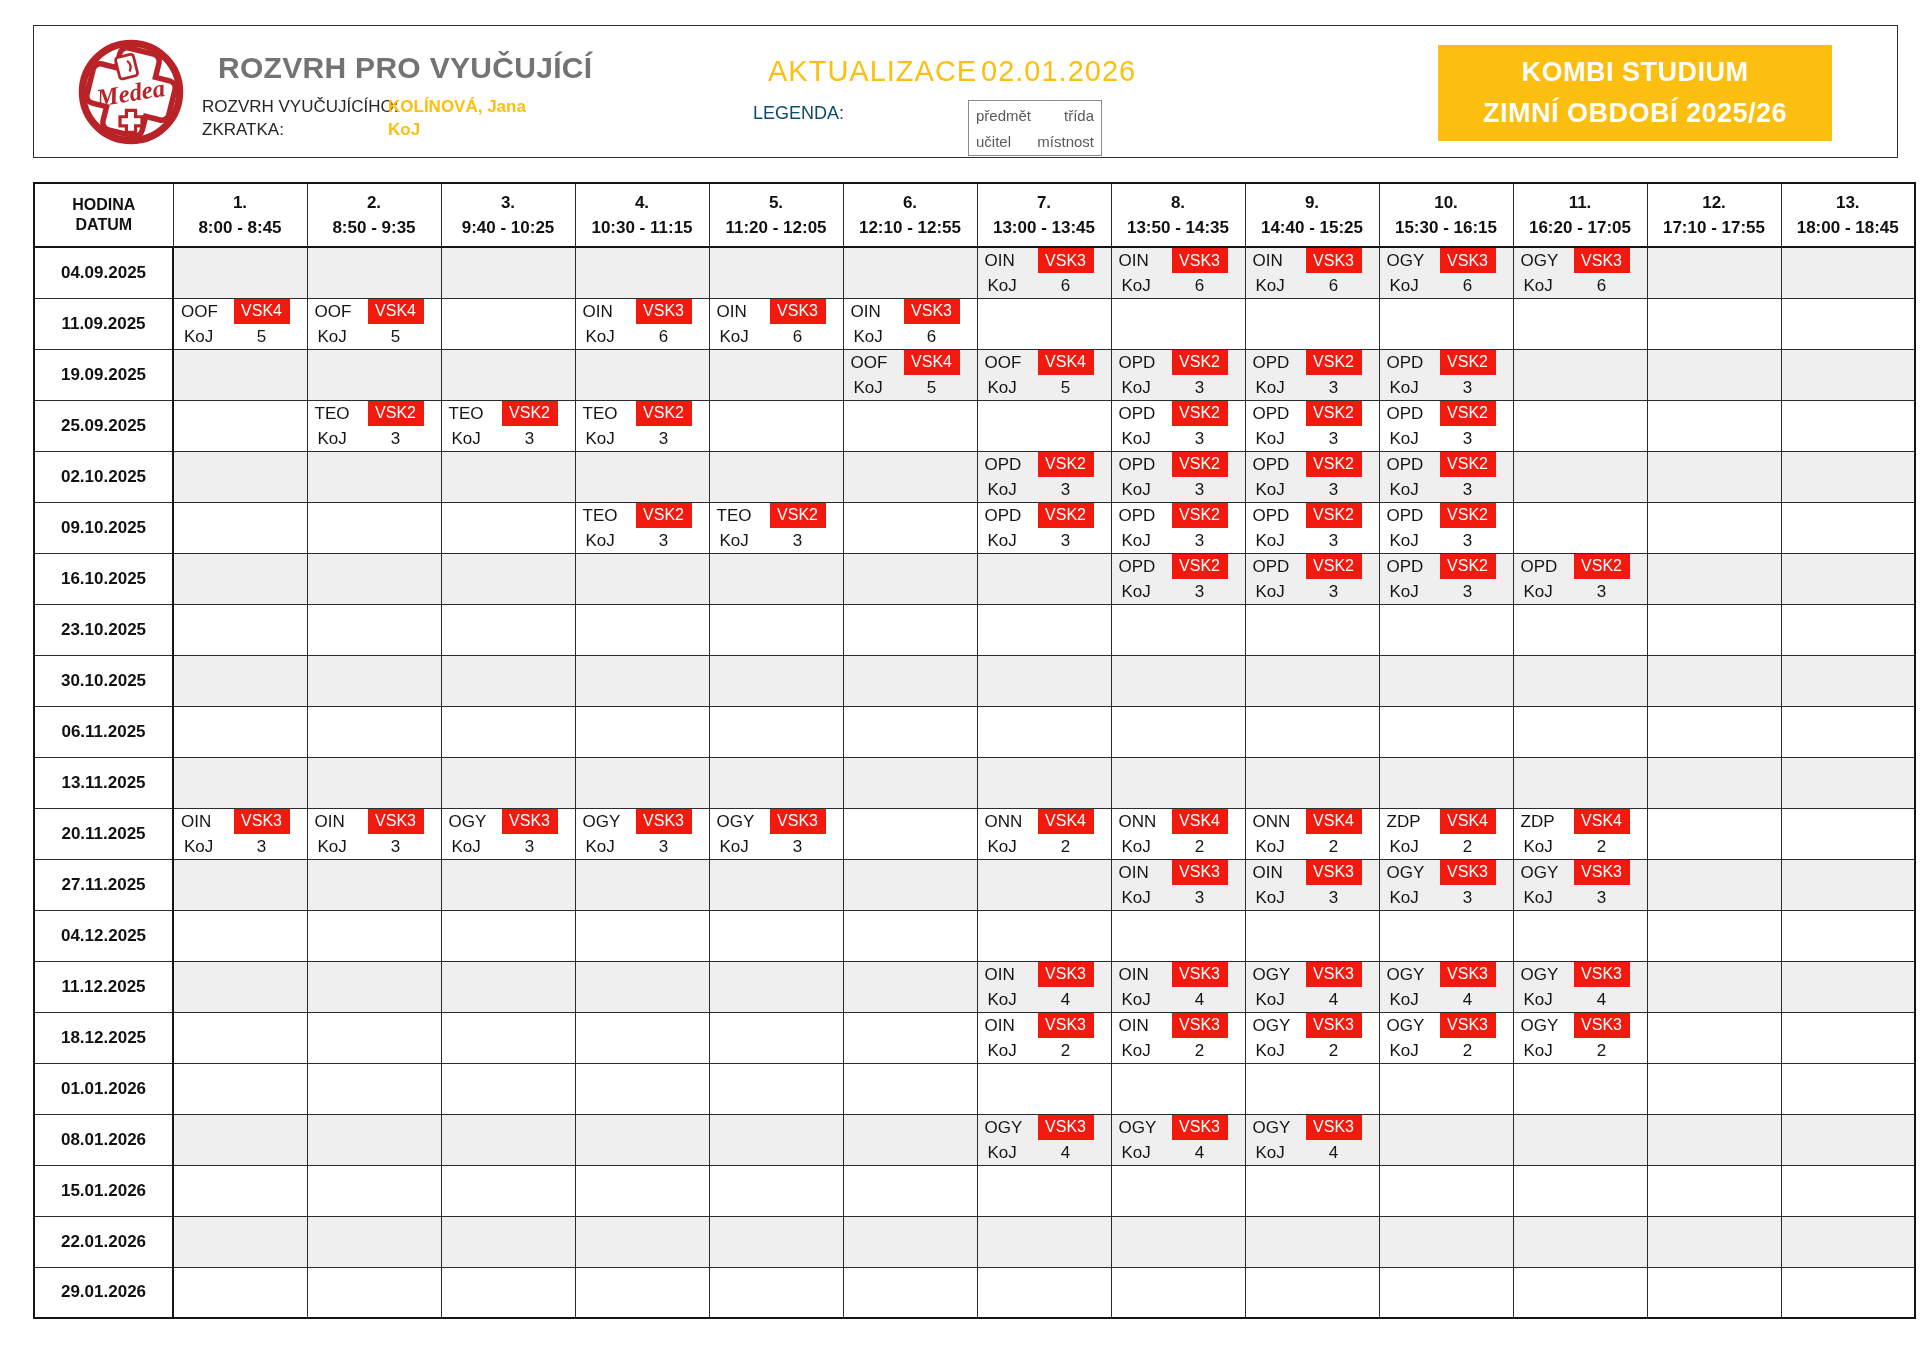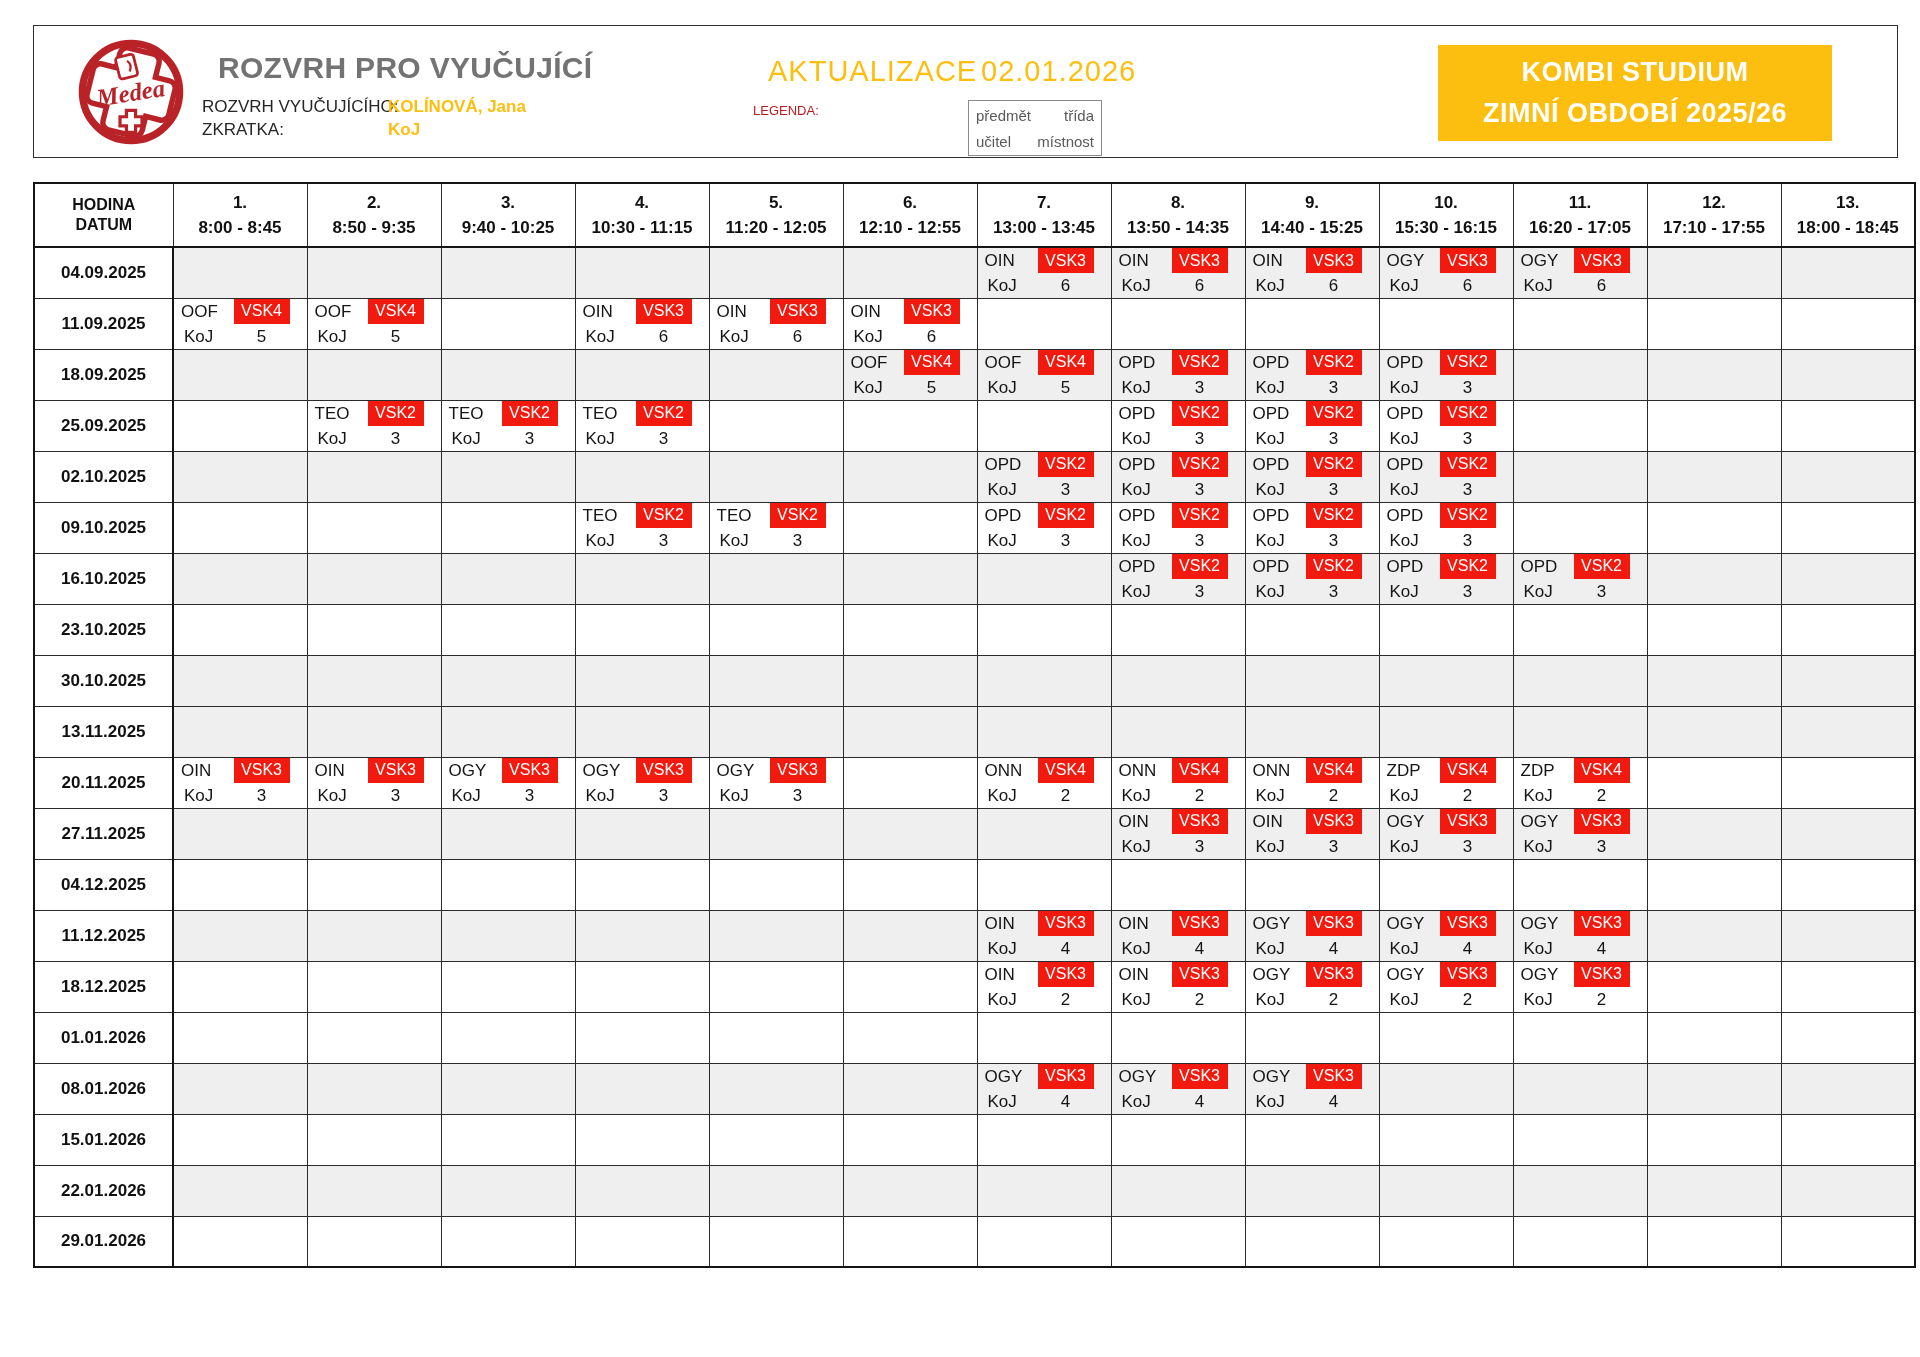--- a/index.html
+++ b/index.html
@@ -26,21 +26,21 @@
   .lbl-abbr    { left:168px; top:94px; }
   .val-abbr    { left:354px; top:94px; }
 
   .akt-label, .akt-date {
     position:absolute; top:29px; font-size:29px; letter-spacing:1px;
     color:var(--gold,#fcbf0f);
   }
   .akt-label { left:734px; }
   .akt-date  { left:947px; }
 
-  .legend-label { position:absolute; left:719px; top:77px; font-size:13px; color:#b91c1c; }
+  .legend-label { position:absolute; left:719px; top:77px; font-size:18px; color:#0c4a6e; }
   .legend-box {
     position:absolute; left:934px; top:74px; width:134px; height:56px;
     border:1px solid #8a8a8a; color:#5a5a5a; font-size:15px;
     display:grid; grid-template-columns:1fr 1fr; grid-template-rows:1fr 1fr;
     align-items:center; padding:1px 7px;
   }
   .legend-box span:nth-child(odd){ text-align:left; }
   .legend-box span:nth-child(even){ text-align:right; }
 
   .kombi {
@@ -298,21 +298,21 @@
         </td>
         <td class="period"></td>
         <td class="period"></td>
         <td class="period"></td>
         <td class="period"></td>
         <td class="period"></td>
         <td class="period"></td>
         <td class="period"></td>
       </tr>
       <tr class="stripe">
-        <td class="date">18.09.2025</td>
+        <td class="date">19.09.2025</td>
         <td class="period"></td>
         <td class="period"></td>
         <td class="period"></td>
         <td class="period"></td>
         <td class="period"></td>
         <td class="period">
           <div class="cw">
             <span class="subj">OOF</span>
             <span class="badge">VSK4</span>
             <span class="tch">KoJ</span>
@@ -584,20 +584,36 @@
         <td class="period"></td>
         <td class="period"></td>
         <td class="period"></td>
         <td class="period"></td>
         <td class="period"></td>
         <td class="period"></td>
         <td class="period"></td>
         <td class="period"></td>
         <td class="period"></td>
       </tr>
+      <tr>
+        <td class="date">06.11.2025</td>
+        <td class="period"></td>
+        <td class="period"></td>
+        <td class="period"></td>
+        <td class="period"></td>
+        <td class="period"></td>
+        <td class="period"></td>
+        <td class="period"></td>
+        <td class="period"></td>
+        <td class="period"></td>
+        <td class="period"></td>
+        <td class="period"></td>
+        <td class="period"></td>
+        <td class="period"></td>
+      </tr>
       <tr class="stripe">
         <td class="date">13.11.2025</td>
         <td class="period"></td>
         <td class="period"></td>
         <td class="period"></td>
         <td class="period"></td>
         <td class="period"></td>
         <td class="period"></td>
         <td class="period"></td>
         <td class="period"></td>

